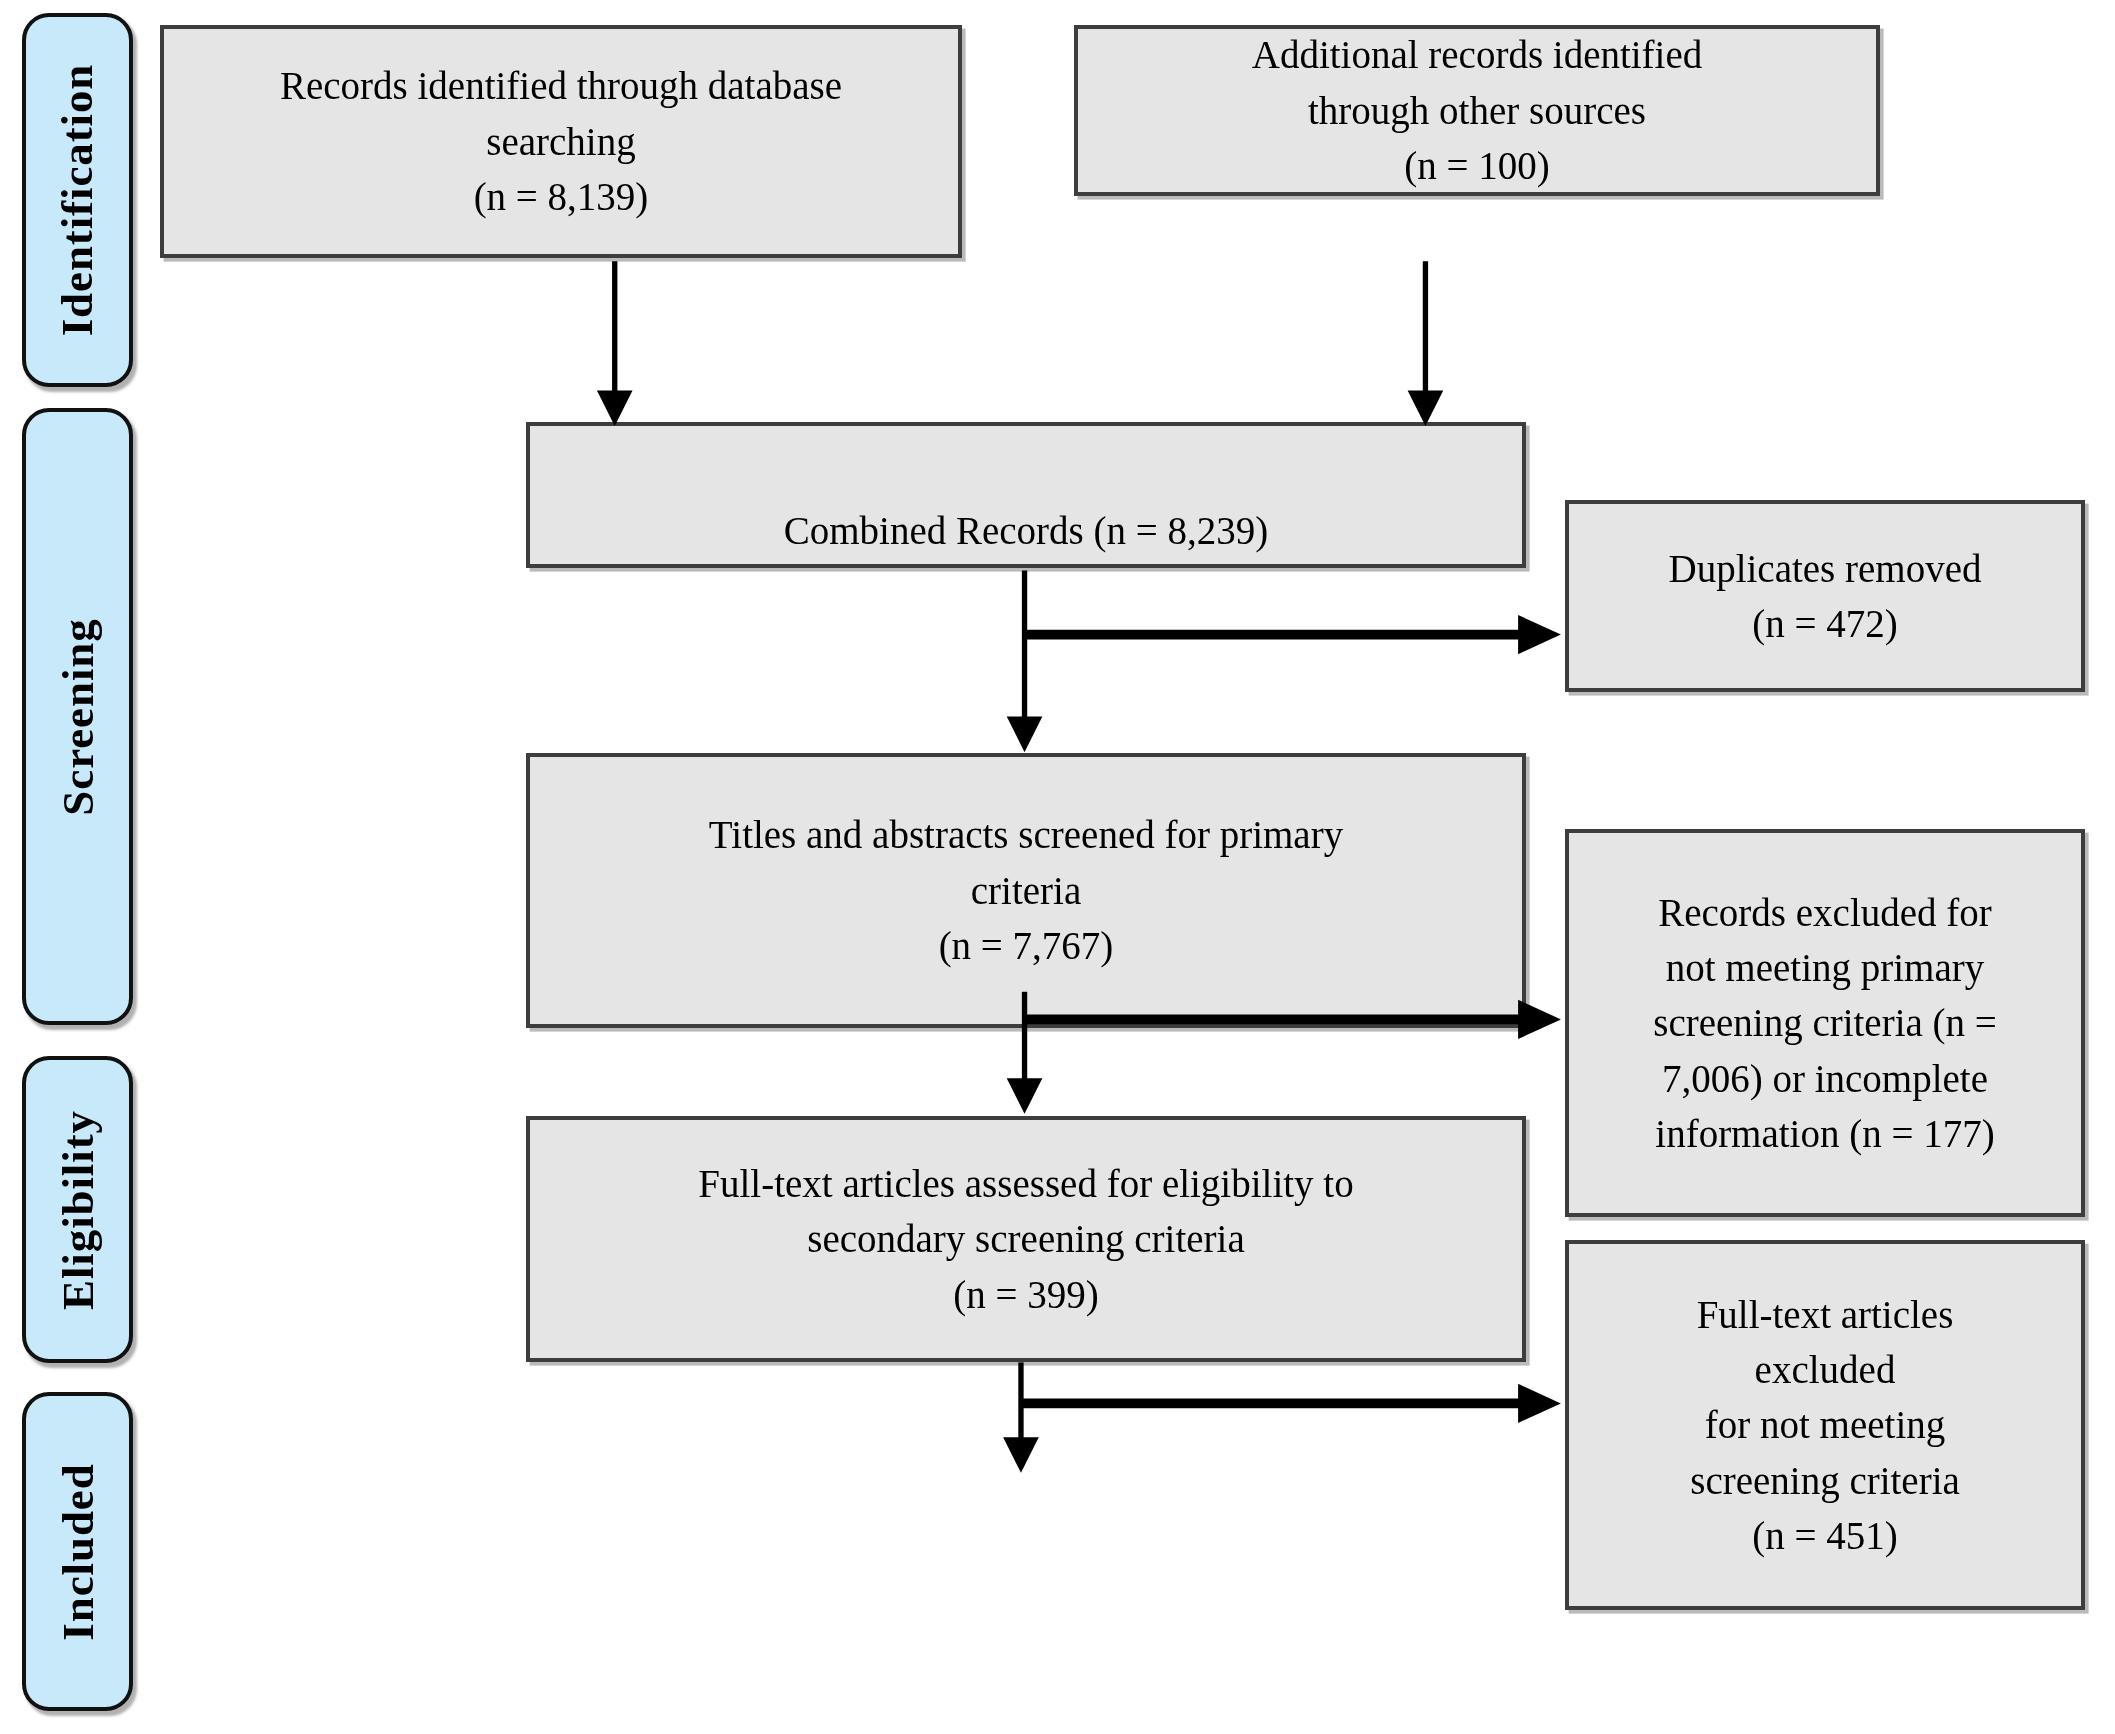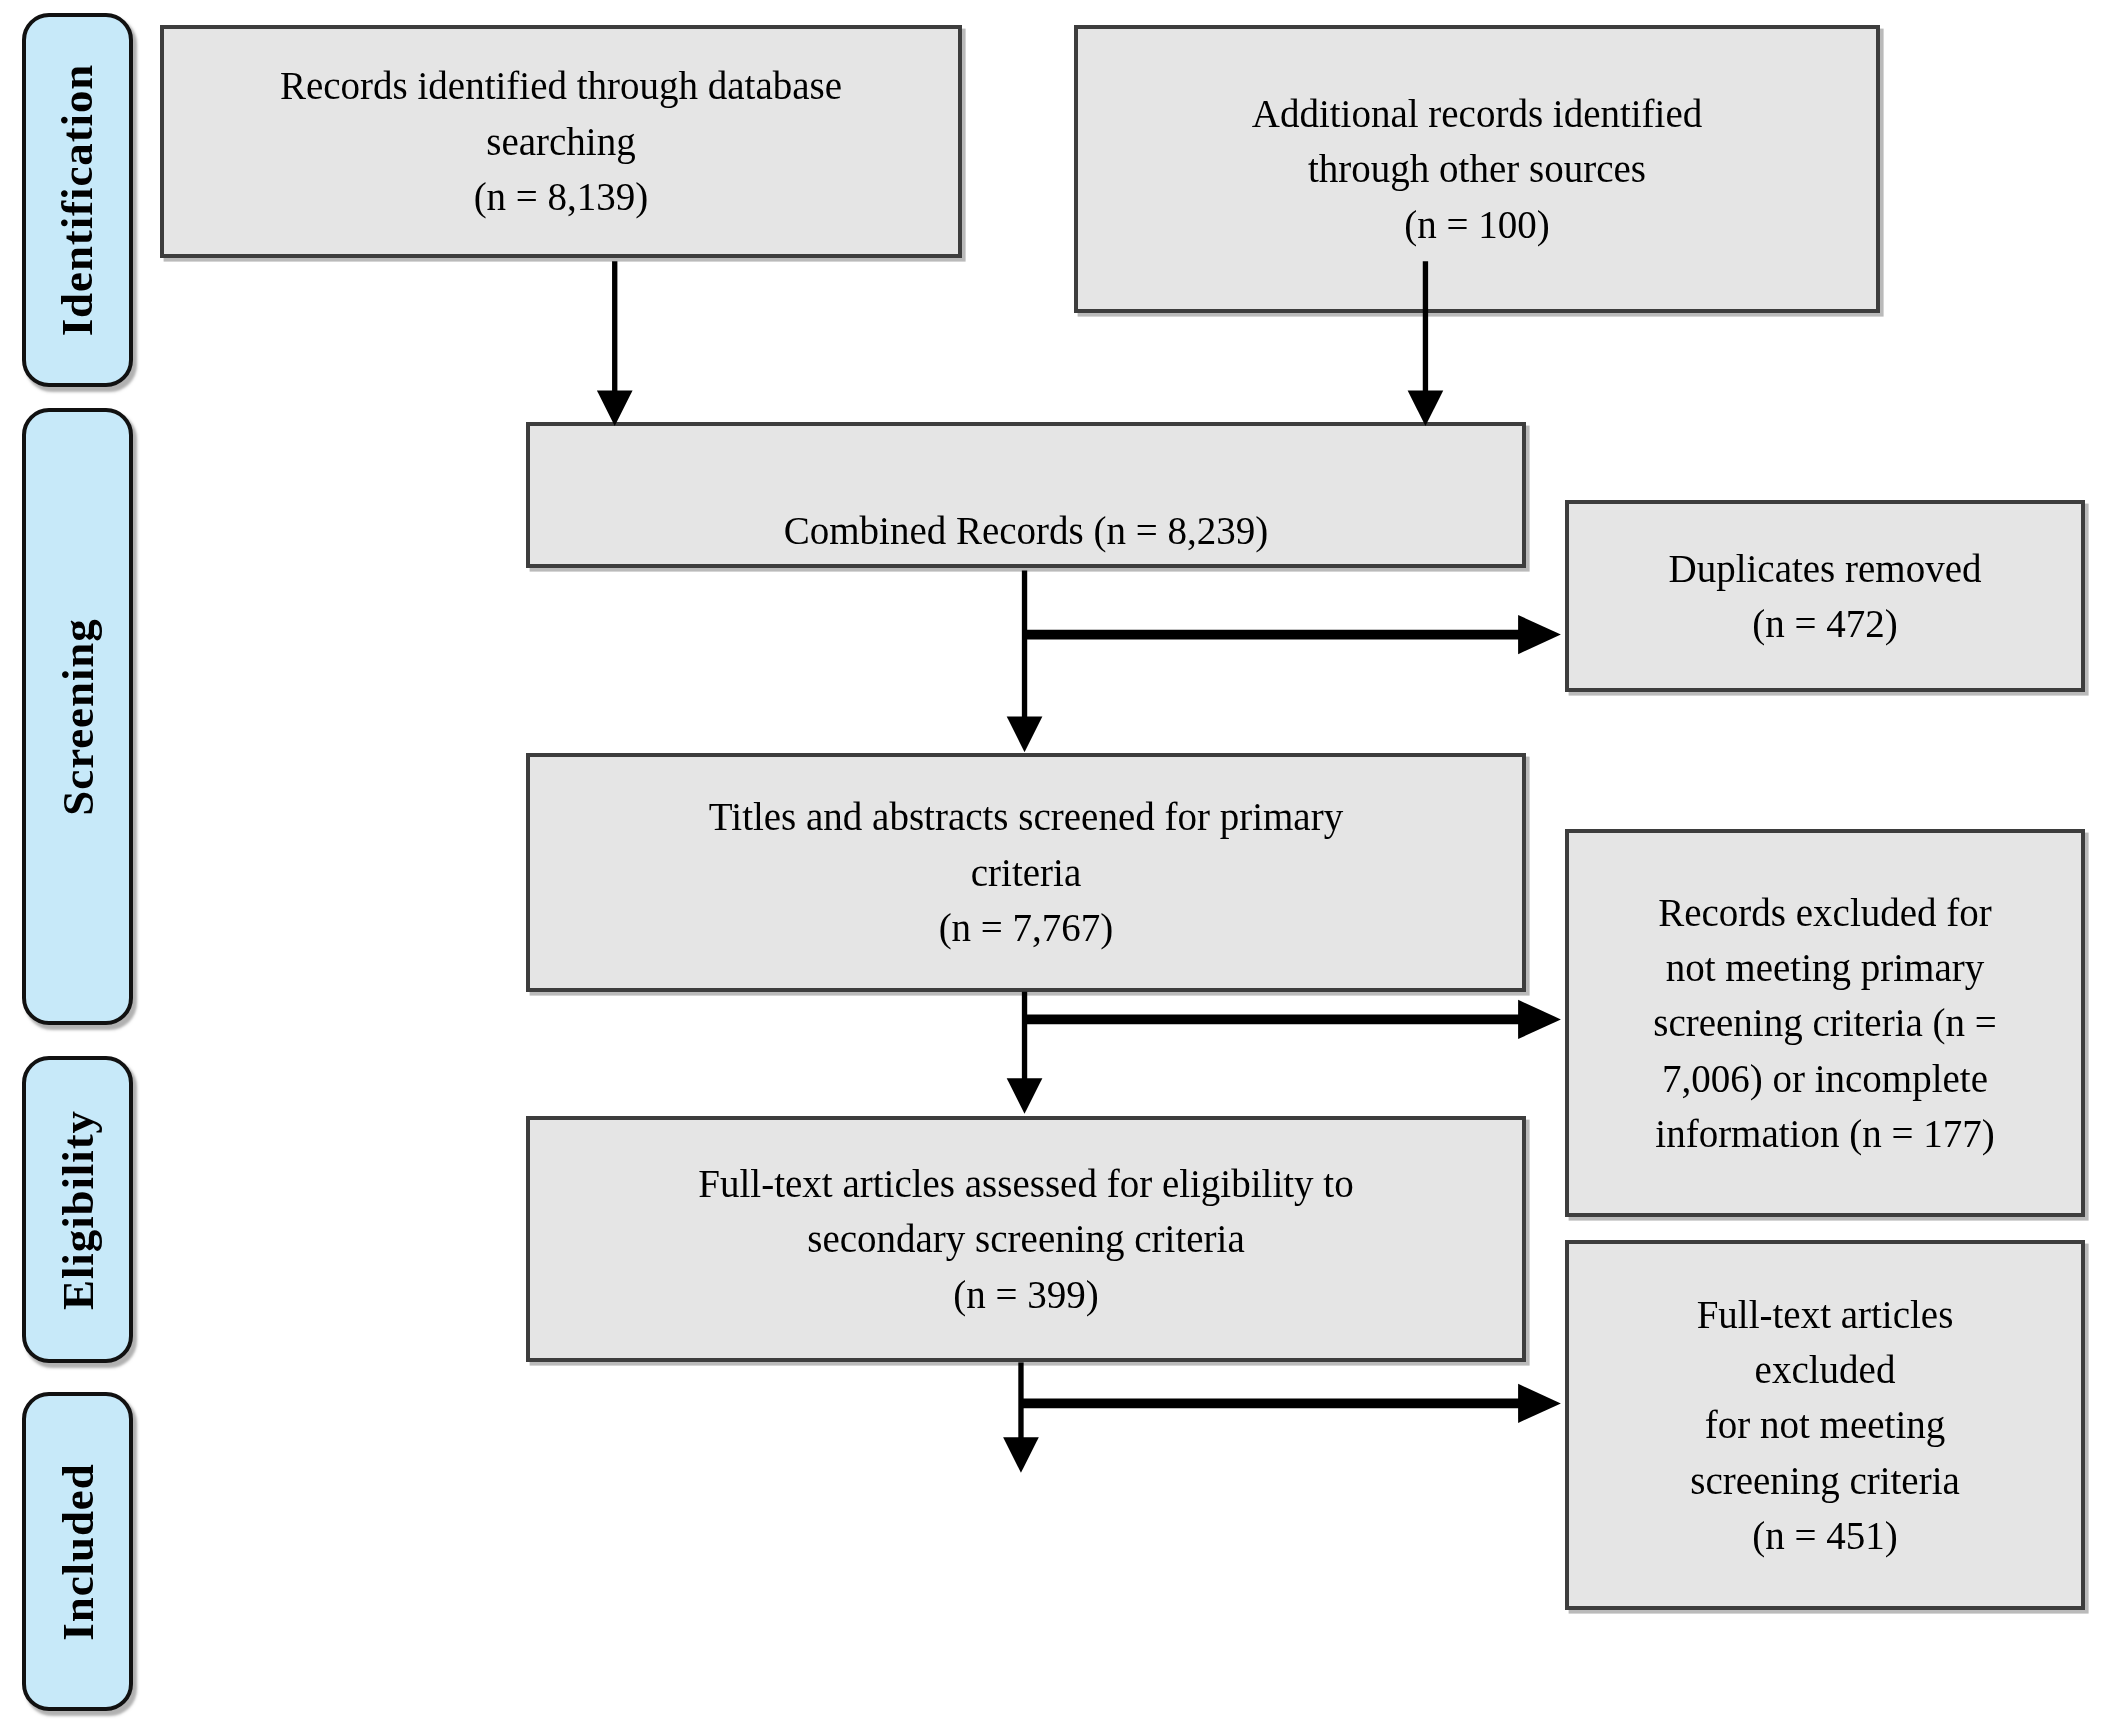--- a/index.html
+++ b/index.html
@@ -39,24 +39,24 @@
   }
   .sbox .vtxt{
     transform:rotate(-90deg);
     white-space:nowrap;
     font-weight:700;
     font-size:45px;
     letter-spacing:0.9px;
   }
   
   #box-records-db        {left:160px; top:25px;   width:802px;  height:233px;}
-  #box-additional        {left:1074px;top:25px;   width:806px;  height:288px;}
+  #box-additional        {left:1074px;top:25px;   width:806px;  height:171px;}
   #box-combined          {left:526px; top:422px;  width:1000px; height:146px;align-items:flex-end;}
   #box-duplicates        {left:1565px;top:500px;  width:520px;  height:192px;}
-  #box-titles            {left:526px; top:753px;  width:1000px; height:239px;}
+  #box-titles            {left:526px; top:753px;  width:1000px; height:275px;}
   #box-records-excluded  {left:1565px;top:829px;  width:520px;  height:388px;}
   #box-fulltext-assessed {left:526px; top:1116px; width:1000px; height:246px;}
   #box-fulltext-excluded {left:1565px;top:1240px; width:520px;  height:370px;}
   #box-studies-included  {left:711px; top:1475px; width:617px;  height:250px;}
 
   #sb-identification{top:13.4px;  height:374px;}
   #sb-screening     {top:408px; height:617px;}
   #sb-eligibility   {top:1056px;height:307px;}
   #sb-included      {top:1392px;height:319px;}
 

